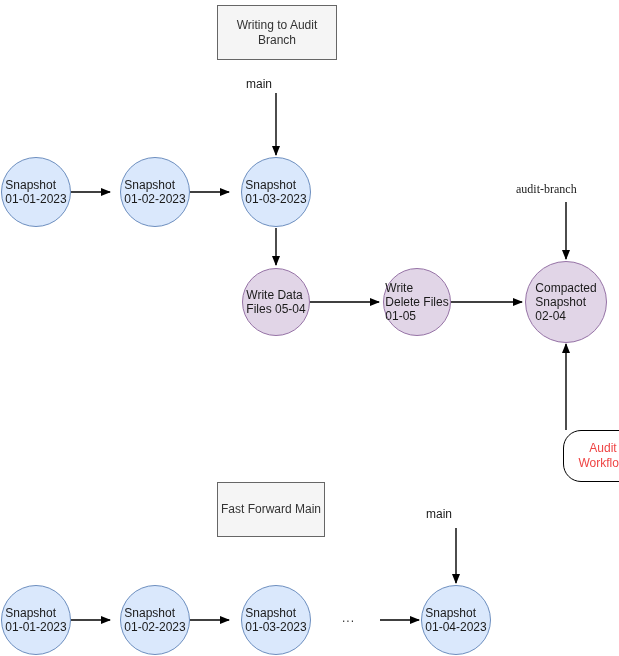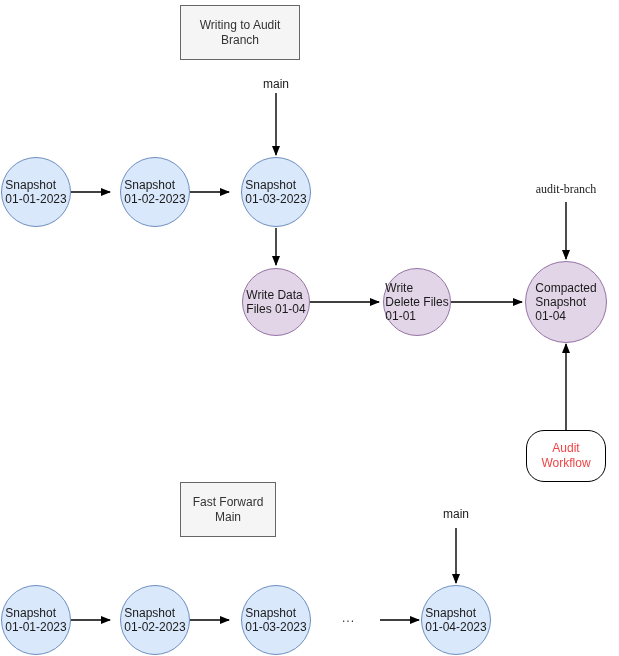--- a/index.html
+++ b/index.html
@@ -44,37 +44,38 @@
     position: absolute;
     box-sizing: border-box;
     display: flex;
     align-items: center;
     justify-content: center;
     text-align: center;
     font-size: 12px;
     line-height: 15px;
     color: #333333;
     white-space: pre-line;
+    margin-left: 37px;
   }
   .box.group {
     background: #f5f5f5;
     border: 1px solid #666666;
   }
   .box.plain {
     background: #ffffff;
     border: 1px solid #000000;
     border-radius: 18px;
     color: #ef4444;
   }
   .branch-text {
     position: absolute;
     font-size: 12px;
     line-height: 14px;
     color: #1a1a1a;
-    text-align: center;
+    text-align: left;
     white-space: nowrap;
   }
   .ellipsis-text {
     position: absolute;
     font-size: 12px;
     color: #333333;
     letter-spacing: 1px;
   }
 </style>
 </head>
@@ -105,47 +106,47 @@
   <line x1="71" y1="620" x2="110" y2="620" stroke="#000000" stroke-width="1.4" marker-end="url(#arrowhead)"></line>
   <line x1="190" y1="620" x2="229" y2="620" stroke="#000000" stroke-width="1.4" marker-end="url(#arrowhead)"></line>
   <line x1="380" y1="620" x2="419" y2="620" stroke="#000000" stroke-width="1.4" marker-end="url(#arrowhead)"></line>
 
   <line x1="456" y1="528" x2="456" y2="583" stroke="#000000" stroke-width="1.4" marker-end="url(#arrowhead)"></line>
 </svg>
 
 <div class="box group" style="left:180px; top:5px; width:120px; height:55px;">Writing to Audit
 Branch</div>
 
-<div class="box group" style="left:180px; top:482px; width:96px; height:55px;">Fast Forward Main</div>
+<div class="box group" style="left:180px; top:482px; width:108px; height:55px;">Fast Forward Main</div>
 
 <div class="branch-text" style="left:246px; top:77px; width:60px;">main</div>
 
 <div class="branch-text" style="left:516px; top:182px; width:100px;font-family:Liberation Serif, serif;">audit-branch</div>
 
 <div class="branch-text" style="left:426px; top:507px; width:60px;">main</div>
 
 <div class="circle snapshot" style="left:1px; top:157px; width:70px; height:70px;">Snapshot
 01-01-2023</div>
 
 <div class="circle snapshot" style="left:120px; top:157px; width:70px; height:70px;">Snapshot
 01-02-2023</div>
 
 <div class="circle snapshot" style="left:241px; top:157px; width:70px; height:70px;">Snapshot
 01-03-2023</div>
 
 <div class="circle compaction" style="left:242px; top:268px; width:68px; height:68px;">Write Data
-Files 01-04</div>
+Files 05-04</div>
 
 <div class="circle compaction" style="left:383px; top:268px; width:68px; height:68px;">Write
 Delete Files
-01-01</div>
+01-05</div>
 
 <div class="circle compaction" style="left:525px; top:261px; width:82px; height:82px;">Compacted
 Snapshot
-01-04</div>
+02-04</div>
 
 <div class="box plain" style="left:526px; top:430px; width:80px; height:52px;">Audit
 Workflow</div>
 
 <div class="circle snapshot" style="left:1px; top:585px; width:70px; height:70px;">Snapshot
 01-01-2023</div>
 
 <div class="circle snapshot" style="left:120px; top:585px; width:70px; height:70px;">Snapshot
 01-02-2023</div>
 

